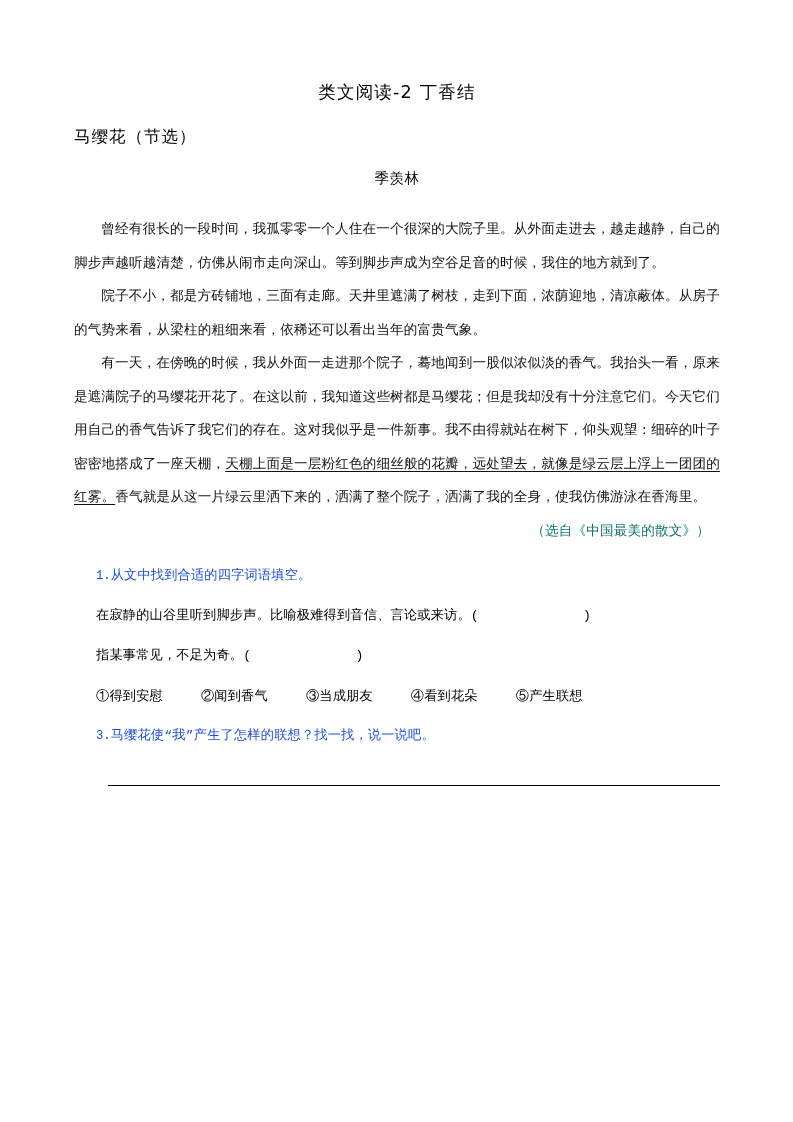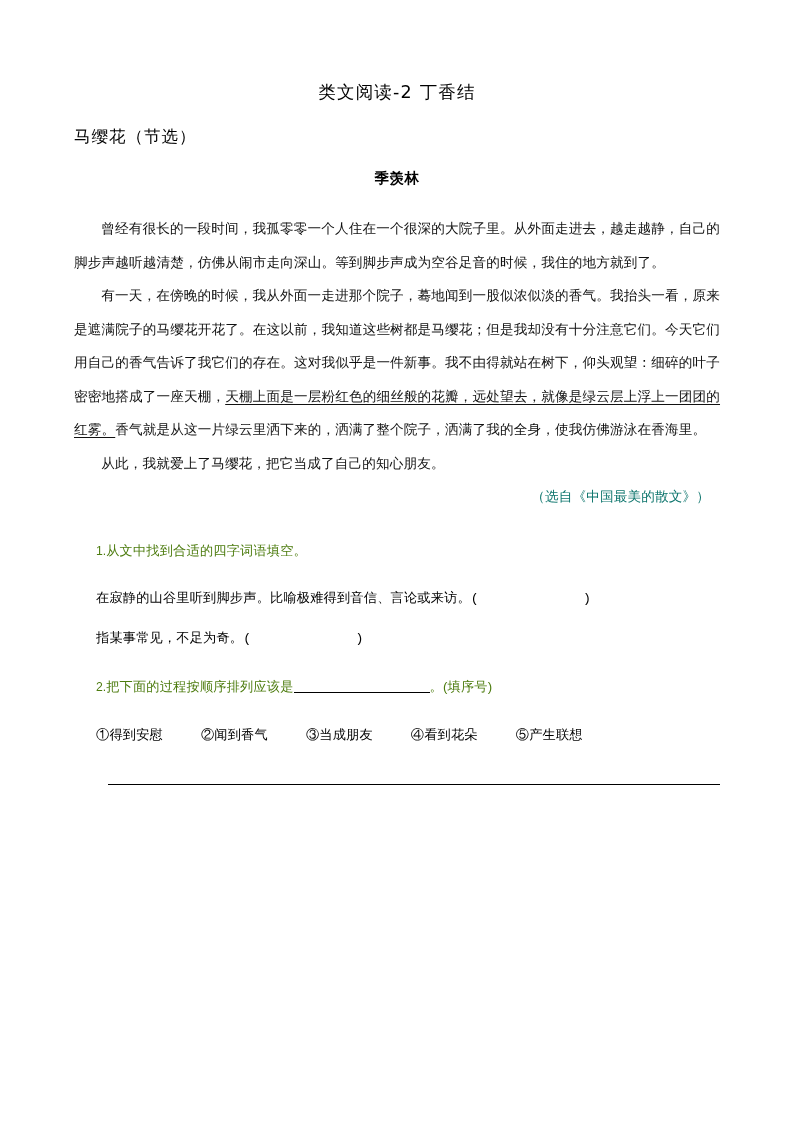--- a/index.html
+++ b/index.html
@@ -44,21 +44,21 @@
     font-weight: 500;
     letter-spacing: 1.0px;
     margin: 0;
     padding-top: 22px;
     line-height: 1.3;
   }
   .doc-author {
     text-align: center;
     font-family: "DejaVu Serif", "Liberation Serif", serif;
     font-size: 14.5px;
-    font-weight: 700;
+    font-weight: 400;
     letter-spacing: 0.5px;
     margin: 0;
     padding-top: 22px;
     line-height: 1.3;
   }
 
   
   .passage {
     margin: 0;
     padding-top: 24px;
@@ -87,28 +87,28 @@
     padding-right: 10px;
     letter-spacing: 0.15px;
     color: #0f766e;
   }
 
   
   .questions {
     padding-top: 9px;
   }
   .q {
-    font-family: Liberation Sans, sans-serif;
+    font-family: Liberation Mono, monospace;
     font-size: 13.2px;
-    line-height: 56px;
+    line-height: 40px;
     margin: 0;
     padding-left: 22px;
     letter-spacing: 0.2px;
     white-space: nowrap;
-    color: #4d7c0f;
+    color: #1d4ed8;
   }
   .q-sub {
     font-family: Liberation Mono, monospace;
     font-size: 13.2px;
     line-height: 40px;
     margin: 0;
     padding-left: 22px;
     letter-spacing: 0.2px;
     white-space: nowrap;
     color: #000;
@@ -158,37 +158,37 @@
 
 <div class="page">
   <div class="content">
 
     <h1 class="doc-title">类文阅读-2  丁香结</h1>
     <h2 class="doc-subtitle">马缨花（节选）</h2>
     <div class="doc-author">季羡林</div>
 
     <div class="passage">
       <p class="para">曾经有很长的一段时间，我孤零零一个人住在一个很深的大院子里。从外面走进去，越走越静，自己的脚步声越听越清楚，仿佛从闹市走向深山。等到脚步声成为空谷足音的时候，我住的地方就到了。</p>
+      <p class="para">院子不小，都是方砖铺地，三面有走廊。天井里遮满了树枝，走到下面，浓荫迎地，清凉蔽体。从房子的气势来看，从梁柱的粗细来看，依稀还可以看出当年的富贵气象。</p>
       <p class="para"><span>有一天，在傍晚的时候，我从外面一走进那个院子，蓦地闻到一股似浓似淡的香气。我抬头一看，原来是遮满院子的马缨花开花了。在这以前，我知道这些树都是马缨花；但是我却没有十分注意它们。今天它们用自己的香气告诉了我它们的存在。这对我似乎是一件新事。我不由得就站在树下，仰头观望：细碎的叶子密密地搭成了一座天棚，</span><span class="u">天棚上面是一层粉红色的细丝般的花瓣，远处望去，就像是绿云层上浮上一团团的红雾。</span><span>香气就是从这一片绿云里洒下来的，洒满了整个院子，洒满了我的全身，使我仿佛游泳在香海里。</span></p>
-      <p class="para">从此，我就爱上了马缨花，把它当成了自己的知心朋友。</p>
       <p class="source-line">（选自《中国最美的散文》）</p>
     </div>
 
     <div class="questions">
 
       <p class="q"><span class="qnum">1.</span><span>从文中找到合适的四字词语填空。</span></p>
 
       <p class="q-sub"><span>在寂静的山谷里听到脚步声。比喻极难得到音信、言论或来访。(</span><span class="paren-gap"></span><span>)</span></p>
 
       <p class="q-sub"><span>指某事常见，不足为奇。(</span><span class="paren-gap"></span><span>)</span></p>
 
-      <p class="q"><span class="qnum">2.</span><span>把下面的过程按顺序排列应该是</span><span class="fill-blank"></span><span>。(填序号)</span></p>
 
       <p class="options"><span class="opt">①得到安慰</span><span class="opt">②闻到香气</span><span class="opt">③当成朋友</span><span class="opt">④看到花朵</span><span class="opt">⑤产生联想</span></p>
 
+      <p class="q"><span class="qnum">3.</span><span>马缨花使“我”产生了怎样的联想？找一找，说一说吧。</span></p>
 
       <div class="spacer-sm"></div>
       <div class="answer-rule"></div>
       <div class="spacer-md"></div>
 
 
     </div>
   </div>
 </div>
 

